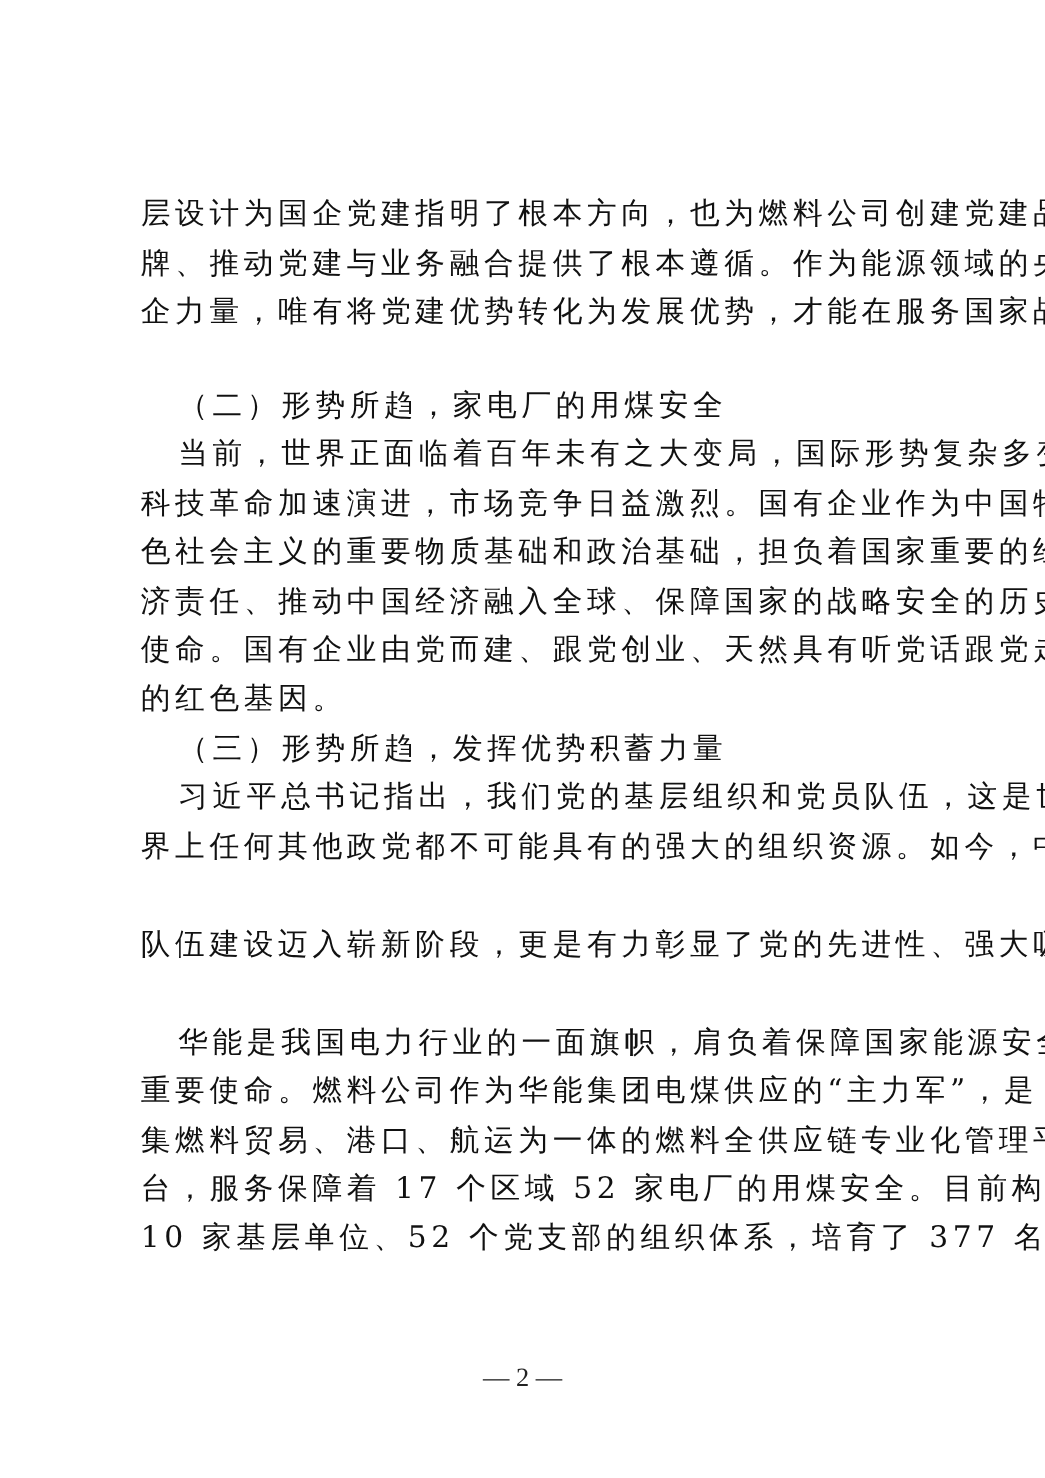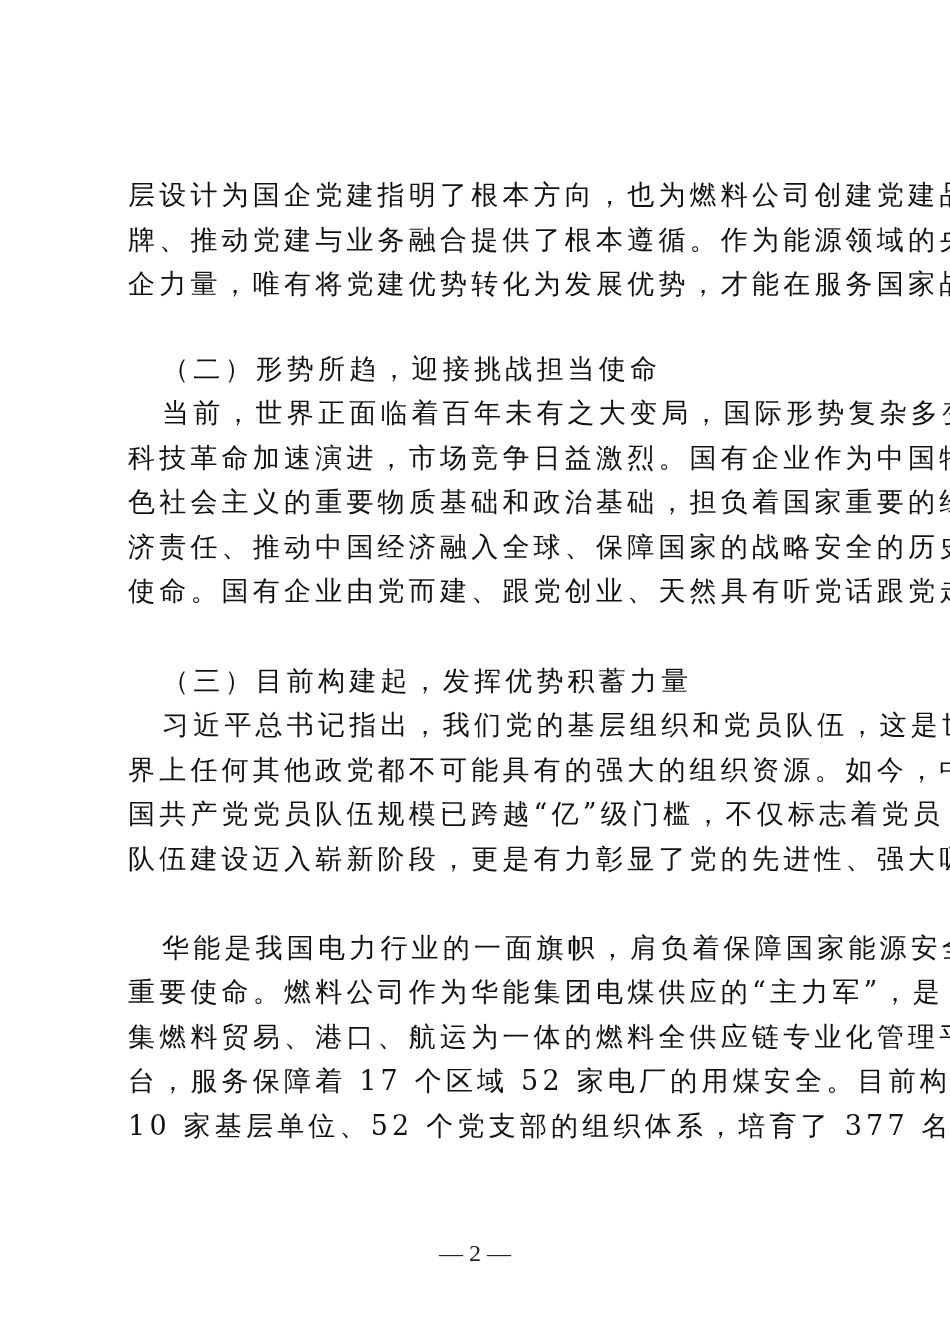--- a/index.html
+++ b/index.html
@@ -31,30 +31,30 @@
       color: #222;
     }
   </style>
 </head>
 <body>
 
 <div class="page">
   <div class="line" style="top:173px">层设计为国企党建指明了根本方向，也为燃料公司创建党建品</div>
   <div class="line" style="top:218px">牌、推动党建与业务融合提供了根本遵循。作为能源领域的央</div>
   <div class="line" style="top:262px">企力量，唯有将党建优势转化为发展优势，才能在服务国家战</div>
-  <div class="line heading" style="top:347px">（二）形势所趋，迎接挑战担当使命</div>
+  <div class="line heading" style="top:347px">（二）形势所趋，家电厂的用煤安全</div>
   <div class="line indent" style="top:391px">当前，世界正面临着百年未有之大变局，国际形势复杂多变，</div>
   <div class="line" style="top:436px">科技革命加速演进，市场竞争日益激烈。国有企业作为中国特</div>
   <div class="line" style="top:480px">色社会主义的重要物质基础和政治基础，担负着国家重要的经</div>
   <div class="line" style="top:525px">济责任、推动中国经济融入全球、保障国家的战略安全的历史</div>
   <div class="line" style="top:569px">使命。国有企业由党而建、跟党创业、天然具有听党话跟党走</div>
-  <div class="line heading" style="top:659px">（三）目前构建起，发挥优势积蓄力量</div>
+  <div class="line" style="top:614px">的红色基因。</div>
+  <div class="line heading" style="top:659px">（三）形势所趋，发挥优势积蓄力量</div>
   <div class="line indent" style="top:703px">习近平总书记指出，我们党的基层组织和党员队伍，这是世</div>
   <div class="line" style="top:748px">界上任何其他政党都不可能具有的强大的组织资源。如今，中</div>
-  <div class="line" style="top:792px">国共产党党员队伍规模已跨越“亿”级门槛，不仅标志着党员</div>
   <div class="line" style="top:837px">队伍建设迈入崭新阶段，更是有力彰显了党的先进性、强大吸</div>
   <div class="line indent" style="top:926px">华能是我国电力行业的一面旗帜，肩负着保障国家能源安全</div>
   <div class="line" style="top:970px">重要使命。燃料公司作为华能集团电煤供应的“主力军”，是</div>
   <div class="line" style="top:1015px">集燃料贸易、港口、航运为一体的燃料全供应链专业化管理平</div>
   <div class="line" style="top:1059px">台，服务保障着 17 个区域 52 家电厂的用煤安全。目前构建起</div>
   <div class="line" style="top:1104px">10 家基层单位、52 个党支部的组织体系，培育了 377 名高素质</div>
 
   <div class="pagenum">— 2 —</div>
 </div>
 

